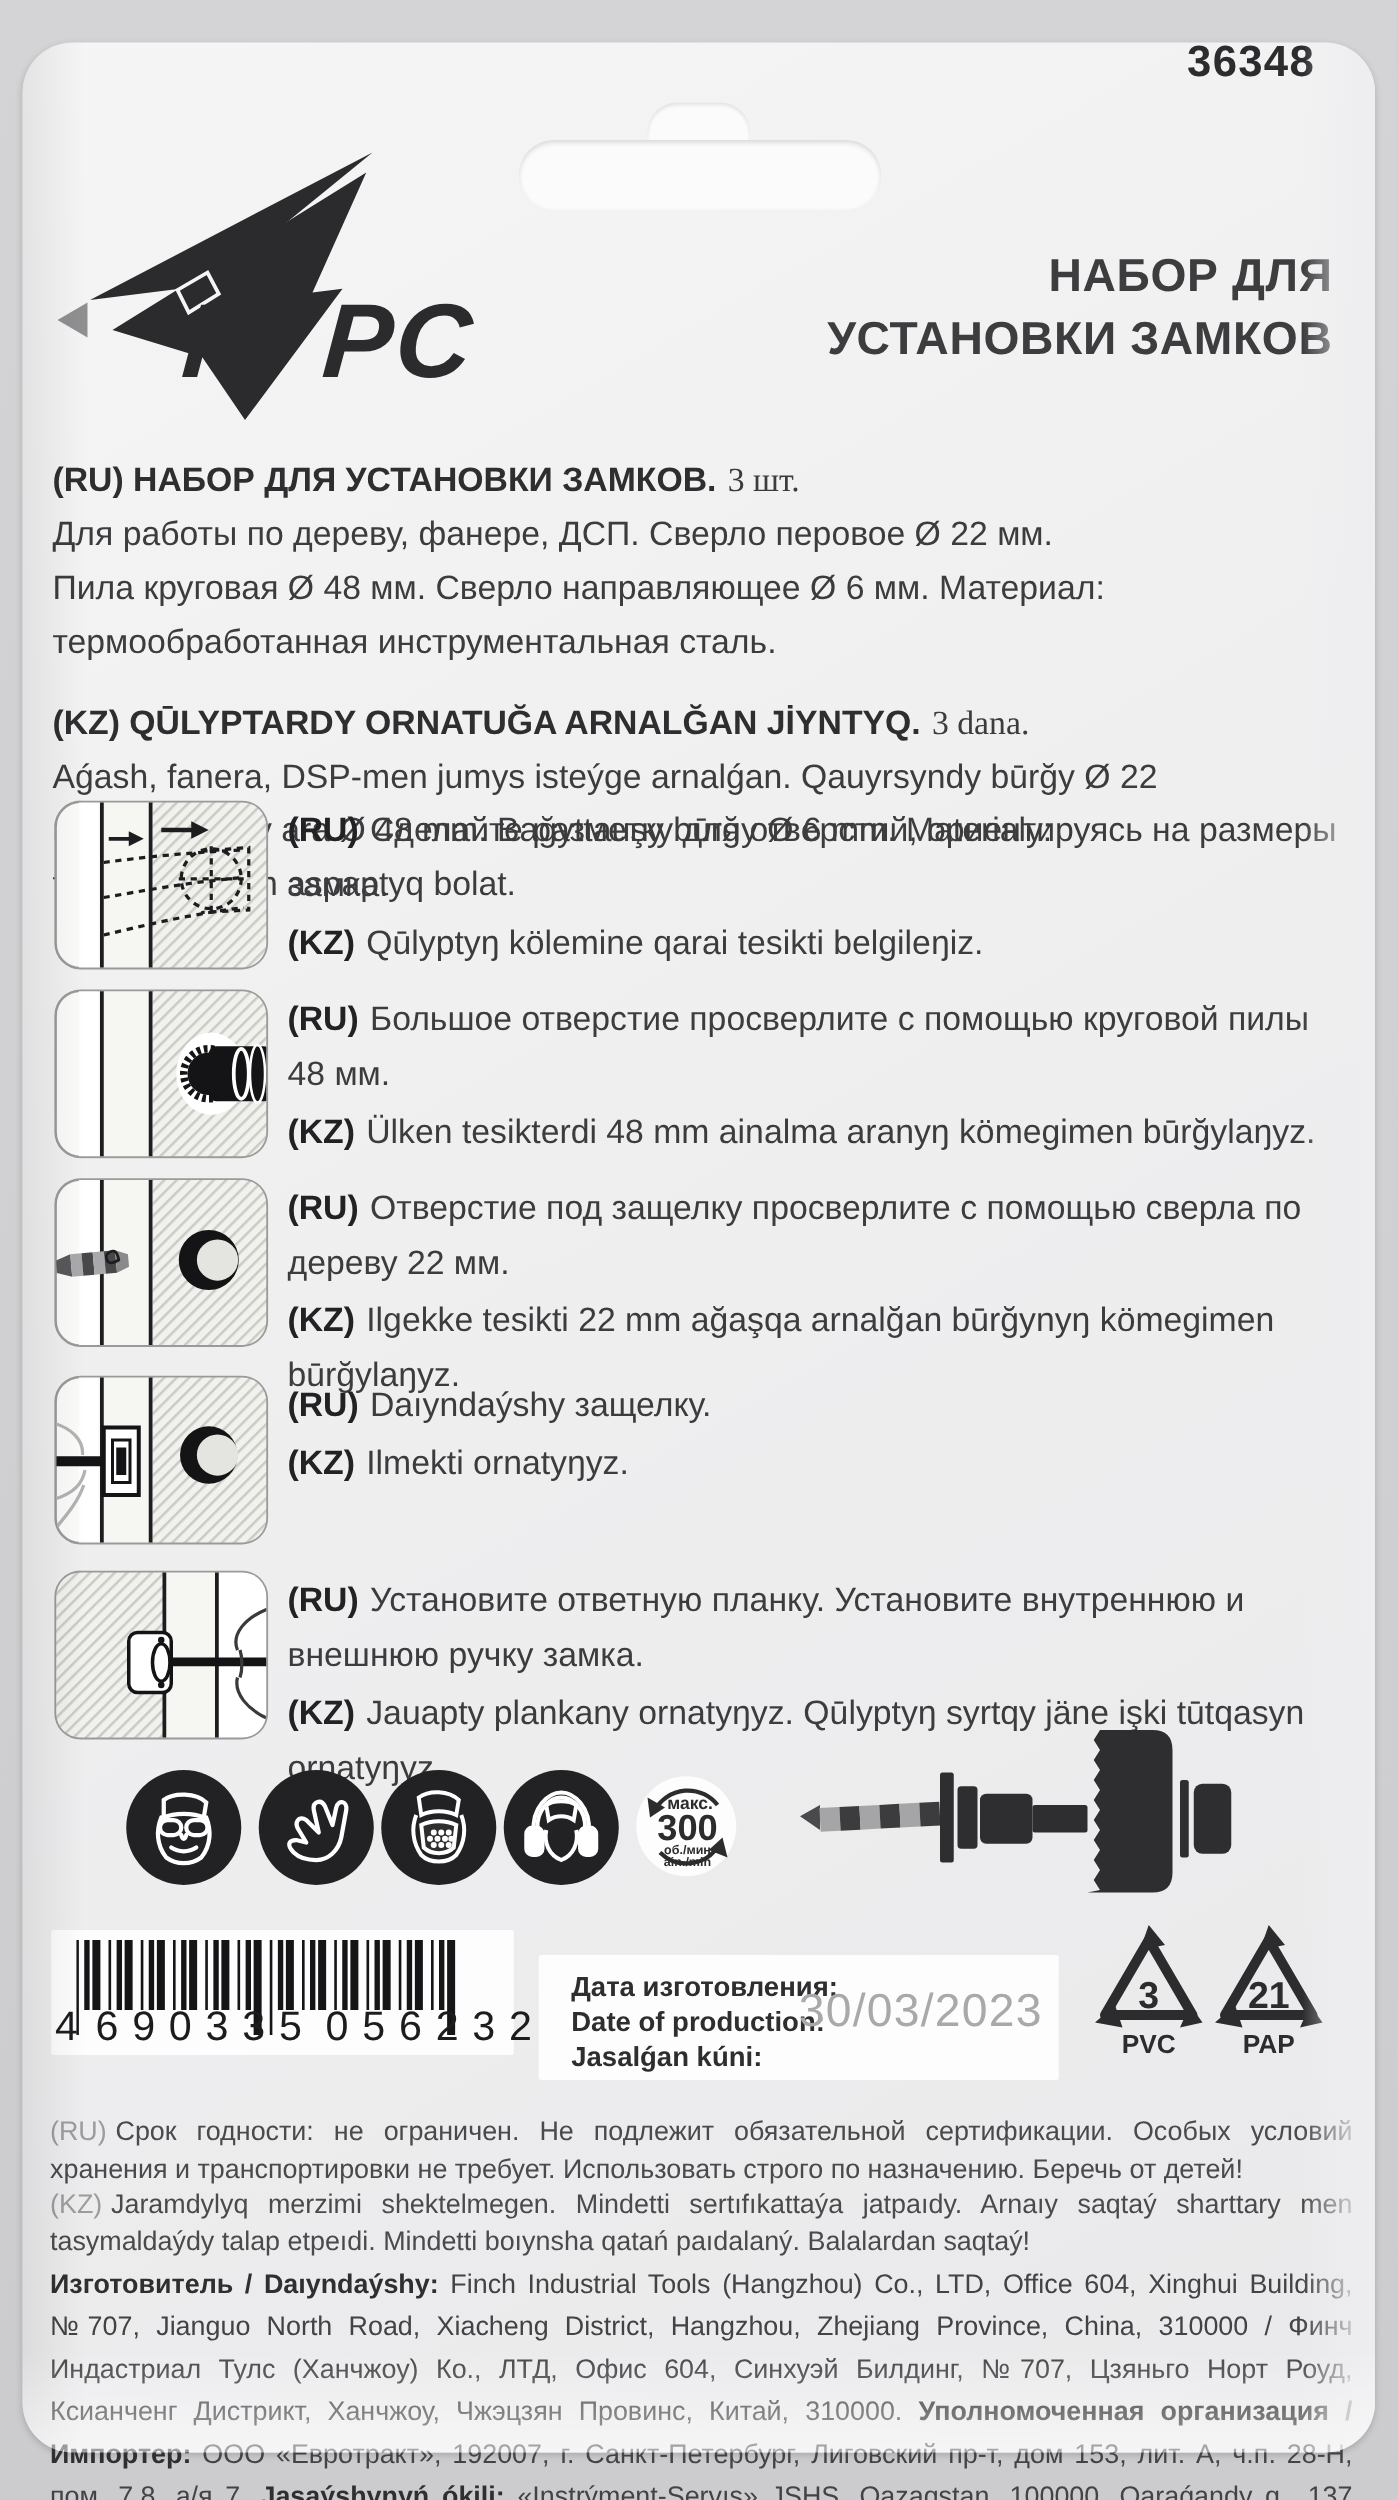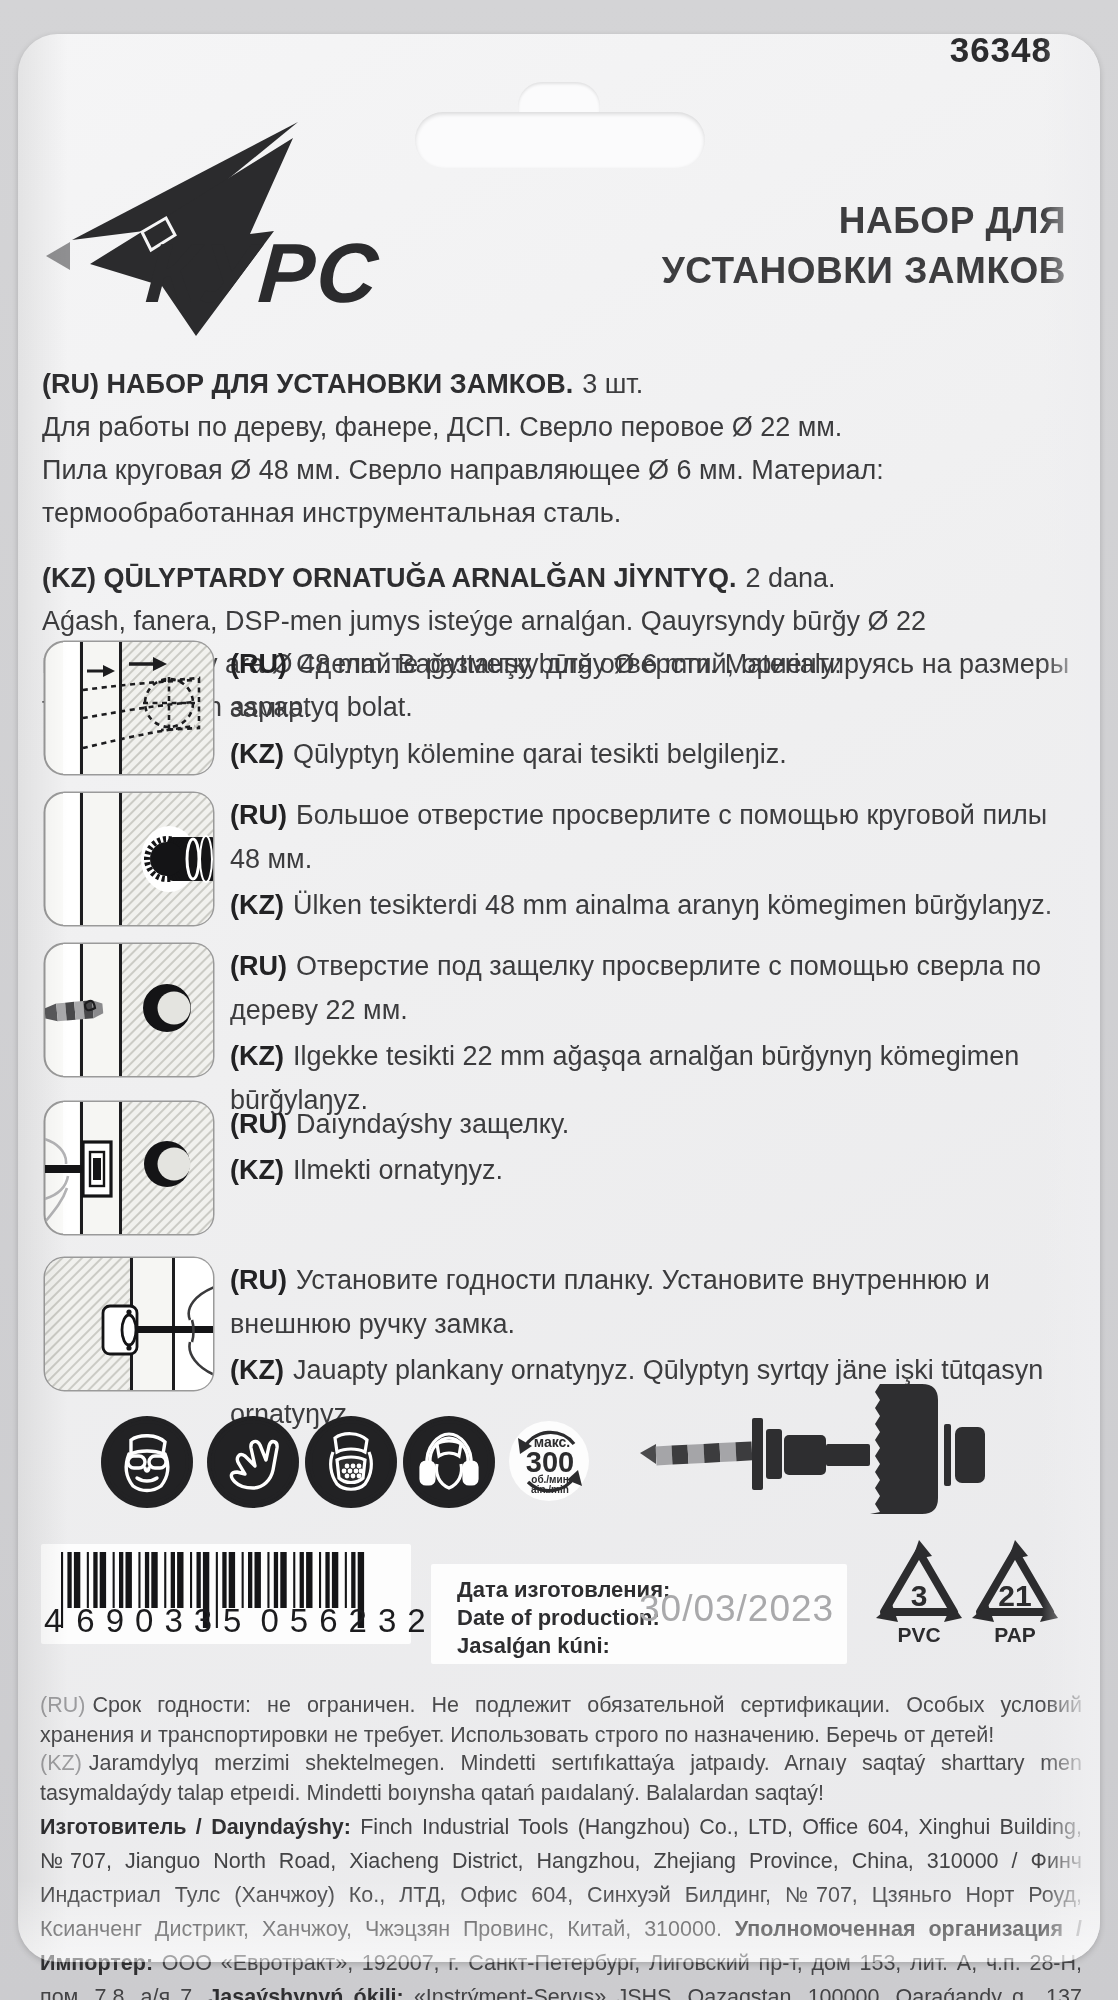--- a/index.html
+++ b/index.html
@@ -17,21 +17,21 @@
   .hang-hole{position:absolute;left:415px;top:112px;width:290px;height:56px;border-radius:28px;background:#fbfbfc;
         box-shadow:inset 0 2px 4px rgba(0,0,0,.14);}
   .hang-hole-bump{position:absolute;left:518px;top:82px;width:82px;height:52px;border-radius:24px;background:#fbfbfc;
         box-shadow:inset 0 2px 3px rgba(0,0,0,.10);}
   .sku{position:absolute;top:30px;right:66px;font-size:35px;font-weight:bold;color:#2c2c2e;letter-spacing:1px;}
   .logo{position:absolute;left:46px;top:104px;width:390px;height:235px;}
   .title{position:absolute;top:196px;right:52px;text-align:right;font-size:37px;line-height:50px;font-weight:bold;color:#3d3d3f;letter-spacing:.5px;}
   .desc{position:absolute;left:42px;color:#3c3c3e;font-size:27px;line-height:43px;}
   .desc b{color:#2e2e30;}
   .desc .body{display:block;}
-  .desc .qty{margin-left:9px;}
+  .desc .qty{margin-left:9px;font-family:Liberation Serif, serif;}
   #desc-ru{top:336px;width:862px;}
   #desc-kz{top:530px;width:884px;}
   .step{position:absolute;left:0;width:1118px;}
   .step svg.sicon-box{position:absolute;left:43px;top:0;}
   .step .stext{position:absolute;left:230px;top:2px;width:848px;font-size:27px;line-height:44px;color:#3c3c3e;}
   .step .stext p{margin:0;}
   .step .stext p + p{margin-top:2px;}
   .step .stext b{color:#222224;}
   .step .stext .t{margin-left:9px;}
   .scircle{position:absolute;top:1420px;width:84px;height:84px;border-radius:50%;background:#222224;
@@ -90,21 +90,21 @@
   <div class="title">
     <div>НАБОР ДЛЯ</div>
     <div>УСТАНОВКИ ЗАМКОВ</div>
   </div>
 
   <p class="desc" id="desc-ru">
     <b>(RU) НАБОР ДЛЯ УСТАНОВКИ ЗАМКОВ.</b><span class="qty">3 шт.</span>
     <span class="body">Для работы по дереву, фанере, ДСП. Сверло перовое Ø 22 мм. Пила круговая Ø 48 мм. Сверло направляющее Ø 6 мм. Материал: термообработанная инструментальная сталь.</span>
   </p>
   <p class="desc" id="desc-kz">
-    <b>(KZ) QŪLYPTARDY ORNATUĞA ARNALĞAN JİYNTYQ.</b><span class="qty">2 dana.</span>
+    <b>(KZ) QŪLYPTARDY ORNATUĞA ARNALĞAN JİYNTYQ.</b><span class="qty">3 dana.</span>
     <span class="body">Aǵash, fanera, DSP-men jumys isteýge arnalǵan. Qauyrsyndy būrğy Ø 22 mm. Ainalmaly ara Ø 48 mm. Bağyttauşy būrğy Ø 6 mm. Materialy: termoöŋdelgen aspaptyq bolat.</span>
   </p>
 
   <div class="step" style="top:640px">
     <svg class="sicon-box" width="172" height="136" viewBox="0 0 172 136">
       <defs>
           <clipPath id="c1">
             <rect x="2" y="2" width="168" height="132" rx="19"></rect>
           </clipPath>
         </defs>
@@ -252,21 +252,21 @@
         <circle cx="86" cy="92" r="2.6" fill="#141416"></circle>
         <rect x="92" y="70" width="82" height="7" fill="#141416"></rect>
         <g stroke="#3a3a3c" stroke-width="2.6" fill="none">
           <path d="M174 30 C152 38,142 52,147 64"></path>
           <path d="M174 120 C154 112,144 98,147 86"></path>
           <path d="M149 64 C151 70,151 80,149 86"></path>
         </g>
       </g>
     </svg>
     <div class="stext">
-      <p><b>(RU)</b><span class="t">Установите годности планку. Установите внутреннюю и внешнюю ручку замка.</span></p>
+      <p><b>(RU)</b><span class="t">Установите ответную планку. Установите внутреннюю и внешнюю ручку замка.</span></p>
       <p><b>(KZ)</b><span class="t">Jauapty plankany ornatyŋyz. Qūlyptyŋ syrtqy jäne işki tūtqasyn ornatyŋyz.</span></p>
     </div>
   </div>
 
   <div class="scircle" style="left:105px">
     <svg viewBox="0 0 84 84">
         <g fill="none" stroke="#fff" stroke-width="3.4" stroke-linecap="round">
       <path d="M26 20 C34 14,52 14,60 22 L58 34 C50 30,34 30,26 34 Z" fill="none"></path>
       <path d="M24 34 C20 44,20 56,28 66 C36 72,48 72,56 66 C64 56,64 44,60 34"></path>
       <rect x="23" y="36" width="17" height="12" rx="6"></rect>

